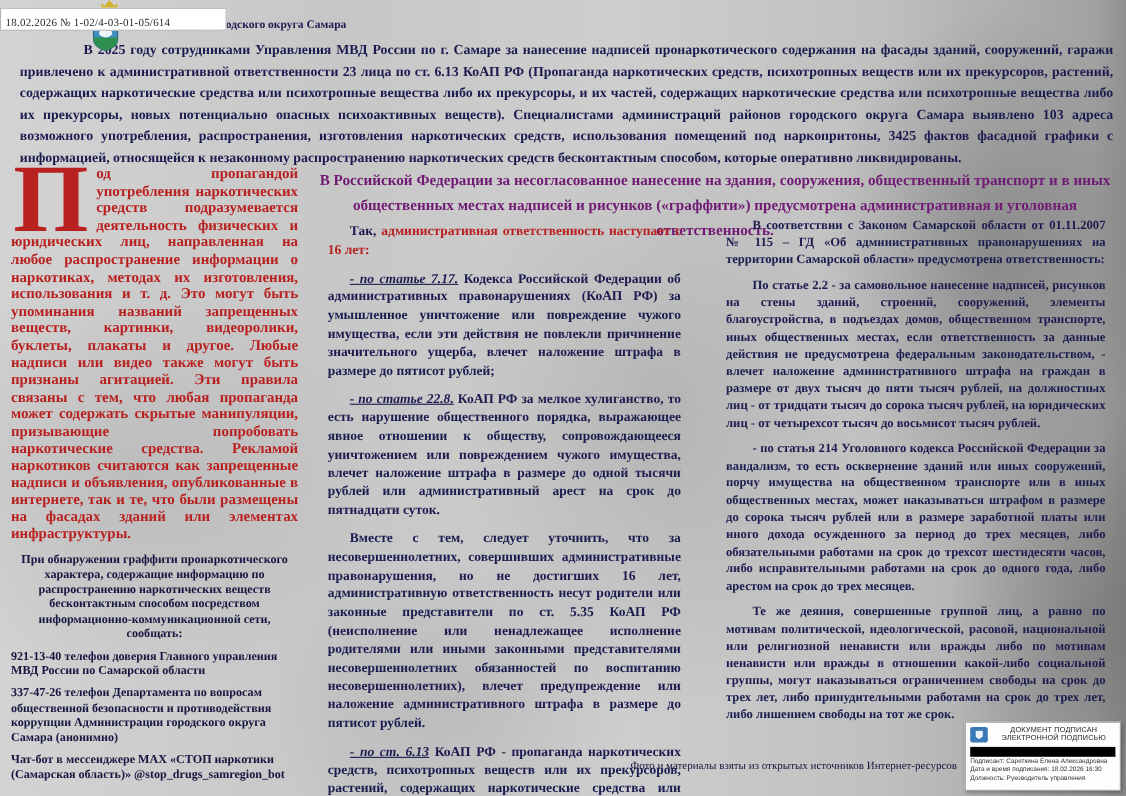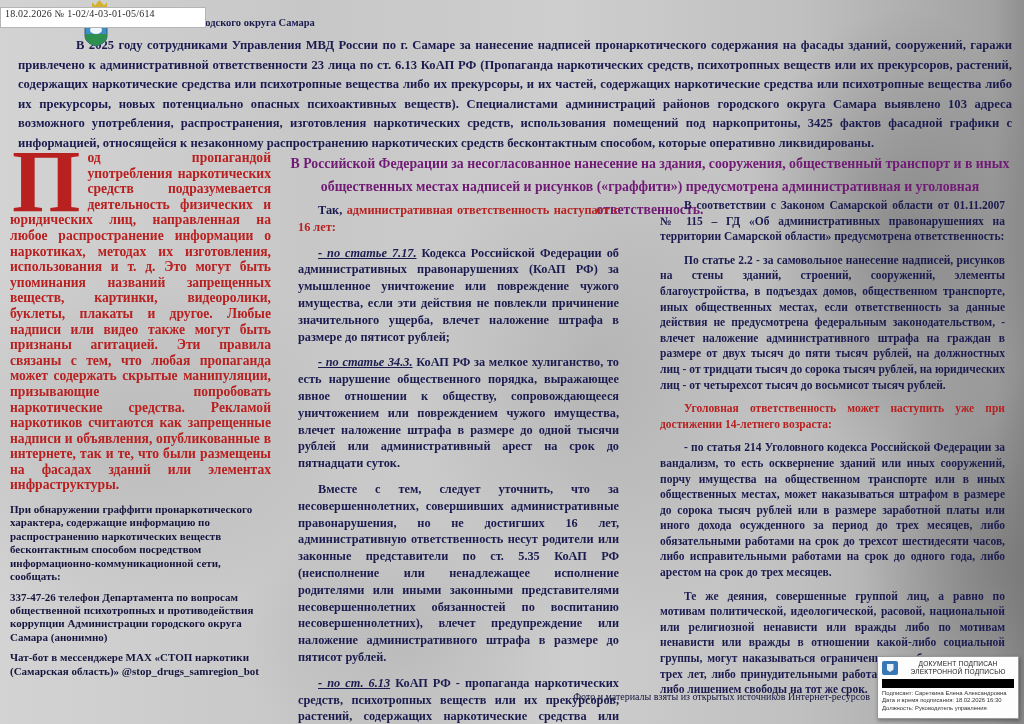--- a/index.html
+++ b/index.html
@@ -19,32 +19,32 @@
       linear-gradient(90deg,#d3d3d3 0%,#c7c7c7 30%,#cecece 55%,#c0c0c0 78%,#a2a2a2 97%,#8f8f8f 100%);
   }
   .ink{color:#1b1b4f;}
   .red{color:#b92020;}
   .u{text-decoration:underline;font-style:italic;}
   p{margin:0;}
 
   .crown-icon{position:absolute;left:92px;top:0;width:15px;height:9px;background:#d4b12c;
     clip-path:polygon(0 100%,0 25%,20% 60%,50% 0,80% 60%,100% 25%,100% 100%);}
   .doc-number-box{position:absolute;left:0;top:7px;width:206px;height:21px;background:#ffffff;
-    border:1px solid #b5b5b5;z-index:3;display:flex;align-items:flex-start;padding-left:4px;box-sizing:border-box;}
+    border:1px solid #b5b5b5;z-index:3;display:flex;align-items:flex-end;padding-left:4px;box-sizing:border-box;}
   .doc-number-box span{font-size:10px;color:#2a2a2a;font-weight:normal;letter-spacing:.2px;}
   .emblem{position:absolute;left:84px;top:20px;width:24px;height:27px;z-index:1;}
   .org-name{position:absolute;left:110px;top:17px;z-index:2;font-size:10.5px;color:#1b1b4f;white-space:nowrap;}
 
   .intro{position:absolute;left:18px;top:36px;width:994px;font-size:12.6px;line-height:19.5px;
     text-align:justify;text-indent:58px;color:#1b1b4f;}
 
   .left-col{position:absolute;left:10px;top:150px;width:261px;}
   .red-lead{color:#b92020;font-size:13.6px;line-height:15.6px;text-align:justify;}
   .dropcap{float:left;font-size:88px;line-height:60px;padding:2px 7px 0 2px;color:#b92020;}
-  .note{margin-top:10px;font-size:11px;line-height:13.4px;color:#15153f;text-align:left;}
+  .note{margin-top:10px;font-size:11px;line-height:13.4px;color:#15153f;text-align:center;}
   .contact{margin-top:7px;font-size:11px;line-height:13.4px;color:#15153f;}
 
   .heading{position:absolute;left:283px;top:152px;width:734px;text-align:center;
     color:#701a75;font-size:13.8px;line-height:23px;}
 
   .mid-col{position:absolute;left:284px;top:202px;width:349px;font-size:12.3px;line-height:16.8px;
     text-align:justify;color:#1b1b4f;}
   .mid-col p{margin:0 14px 9px;text-indent:20px;}
 
   .right-col{position:absolute;left:648px;top:198px;width:369px;font-size:11.5px;line-height:15.6px;
@@ -86,38 +86,38 @@
 
   <div class="doc-number-box">
     <span>18.02.2026 № 1-02/4-03-01-05/614</span>
   </div>
 
   <p class="intro ink">В 2025 году сотрудниками Управления МВД России по г. Самаре за нанесение надписей пронаркотического содержания на фасады зданий, сооружений, гаражи привлечено к административной ответственности 23 лица по ст. 6.13 КоАП РФ (Пропаганда наркотических средств, психотропных веществ или их прекурсоров, растений, содержащих наркотические средства или психотропные вещества либо их прекурсоры, и их частей, содержащих наркотические средства или психотропные вещества либо их прекурсоры, новых потенциально опасных психоактивных веществ). Специалистами администраций районов городского округа Самара выявлено 103 адреса возможного употребления, распространения, изготовления наркотических средств, использования помещений под наркопритоны, 3425 фактов фасадной графики с информацией, относящейся к незаконному распространению наркотических средств бесконтактным способом, которые оперативно ликвидированы.</p>
 
   <div class="left-col">
     <p class="red-lead"><span class="dropcap">П</span><span>од пропагандой употребления наркотических средств подразумевается деятельность физических и юридических лиц, направленная на любое распространение информации о наркотиках, методах их изготовления, использования и т. д. Это могут быть упоминания названий запрещенных веществ, картинки, видеоролики, буклеты, плакаты и другое. Любые надписи или видео также могут быть признаны агитацией. Эти правила связаны с тем, что любая пропаганда может содержать скрытые манипуляции, призывающие попробовать наркотические средства. Рекламой наркотиков считаются как запрещенные надписи и объявления, опубликованные в интернете, так и те, что были размещены на фасадах зданий или элементах инфраструктуры.</span></p>
     <p class="note">При обнаружении граффити пронаркотического характера, содержащие информацию по распространению наркотических веществ бесконтактным способом посредством информационно-коммуникационной сети, сообщать:</p>
-    <p class="contact"><span>337-47-26</span> <span>телефон Департамента по вопросам общественной психотропных и противодействия коррупции Администрации городского округа Самара (анонимно)</span></p>
+    <p class="contact"><span>921-13-40</span> <span>телефон доверия Главного управления МВД России по Самарской области</span></p>
+    <p class="contact"><span>337-47-26</span> <span>телефон Департамента по вопросам общественной безопасности и противодействия коррупции Администрации городского округа Самара (анонимно)</span></p>
     <p class="contact">Чат-бот в  мессенджере MAX «СТОП наркотики (Самарская область)» @stop_drugs_samregion_bot</p>
   </div>
 
   <div class="heading">В Российской Федерации за несогласованное нанесение на здания, сооружения, общественный транспорт и в иных общественных местах надписей и рисунков («граффити») предусмотрена административная и уголовная  ответственность.</div>
 
   <div class="mid-col">
     <p><span class="ink">Так,</span><span class="red"> административная ответственность наступает с 16 лет:</span></p>
     <p><span class="u">- по статье 7.17.</span><span> Кодекса Российской Федерации об административных правонарушениях (КоАП РФ) за умышленное уничтожение или повреждение чужого имущества, если эти действия не повлекли причинение значительного ущерба, влечет наложение штрафа в размере до пятисот рублей;</span></p>
-    <p><span class="u">- по статье 34.3.</span><span> КоАП РФ за мелкое хулиганство, то есть нарушение общественного порядка, выражающее явное отношении к обществу, сопровождающееся уничтожением или повреждением чужого имущества, влечет наложение штрафа в размере до одной тысячи рублей или административный арест на срок до пятнадцати суток.</span></p>
+    <p><span class="u">- по статье 22.8.</span><span> КоАП РФ за мелкое хулиганство, то есть нарушение общественного порядка, выражающее явное отношении к обществу, сопровождающееся уничтожением или повреждением чужого имущества, влечет наложение штрафа в размере до одной тысячи рублей или административный арест на срок до пятнадцати суток.</span></p>
     <p>Вместе с тем, следует уточнить, что за несовершеннолетних, совершивших административные правонарушения, но не достигших 16 лет, административную ответственность несут родители или законные представители по ст. 5.35 КоАП РФ (неисполнение или ненадлежащее исполнение родителями или иными законными представителями несовершеннолетних обязанностей по воспитанию несовершеннолетних), влечет предупреждение или наложение административного штрафа в размере до пятисот рублей.</p>
     <p><span class="u">- по ст. 6.13</span><span> КоАП РФ - пропаганда наркотических средств, психотропных веществ или их прекурсоров, растений, содержащих наркотические средства или психотропные вещества либо их прекурсоры, и их частей, содержащих наркотические средства или психотропные вещества либо их прекурсоры, новых потенциально опасных психоактивных веществ - влечет наложение административного штрафа на граждан в размере от четырех тысяч до пяти тысяч рублей.</span></p>
   </div>
 
   <div class="right-col">
     <p>В соответствии с Законом Самарской области от 01.11.2007  № 115 – ГД «Об административных правонарушениях на территории  Самарской области» предусмотрена ответственность:</p>
     <p>По статье 2.2 - за самовольное нанесение надписей, рисунков на стены зданий, строений, сооружений, элементы благоустройства, в подъездах домов, общественном транспорте, иных общественных местах, если ответственность за данные действия не предусмотрена федеральным законодательством, - влечет наложение административного штрафа на граждан в размере от двух тысяч до пяти тысяч рублей, на должностных лиц - от тридцати тысяч до сорока тысяч рублей, на юридических лиц - от четырехсот тысяч до восьмисот тысяч рублей.</p>
-    <p class="red">Уголовная ответственность может наступить уже при достижении 14-летнего возраста:</p>
     <p>- по статья 214 Уголовного кодекса Российской Федерации за вандализм, то есть осквернение зданий или иных сооружений, порчу имущества на общественном транспорте или в иных общественных местах, может наказываться штрафом в размере до сорока тысяч рублей или в размере заработной платы или иного дохода осужденного за период до трех месяцев, либо обязательными работами на срок до трехсот шестидесяти часов, либо исправительными работами на срок до одного года, либо арестом на срок до трех месяцев.</p>
     <p>Те же деяния, совершенные группой лиц, а равно по мотивам политической, идеологической, расовой, национальной или религиозной ненависти или вражды либо по мотивам ненависти или вражды в отношении какой-либо социальной группы, могут наказываться ограничением свободы на срок до трех лет, либо принудительными работами на срок до трех лет, либо лишением свободы на тот же срок.</p>
   </div>
 
   <div class="footnote">Фото и материалы взяты из открытых источников Интернет-ресурсов</div>
 
   <div class="sig-box">
     <div class="sig-head">
       <span class="sig-emblem">
           <i></i>

